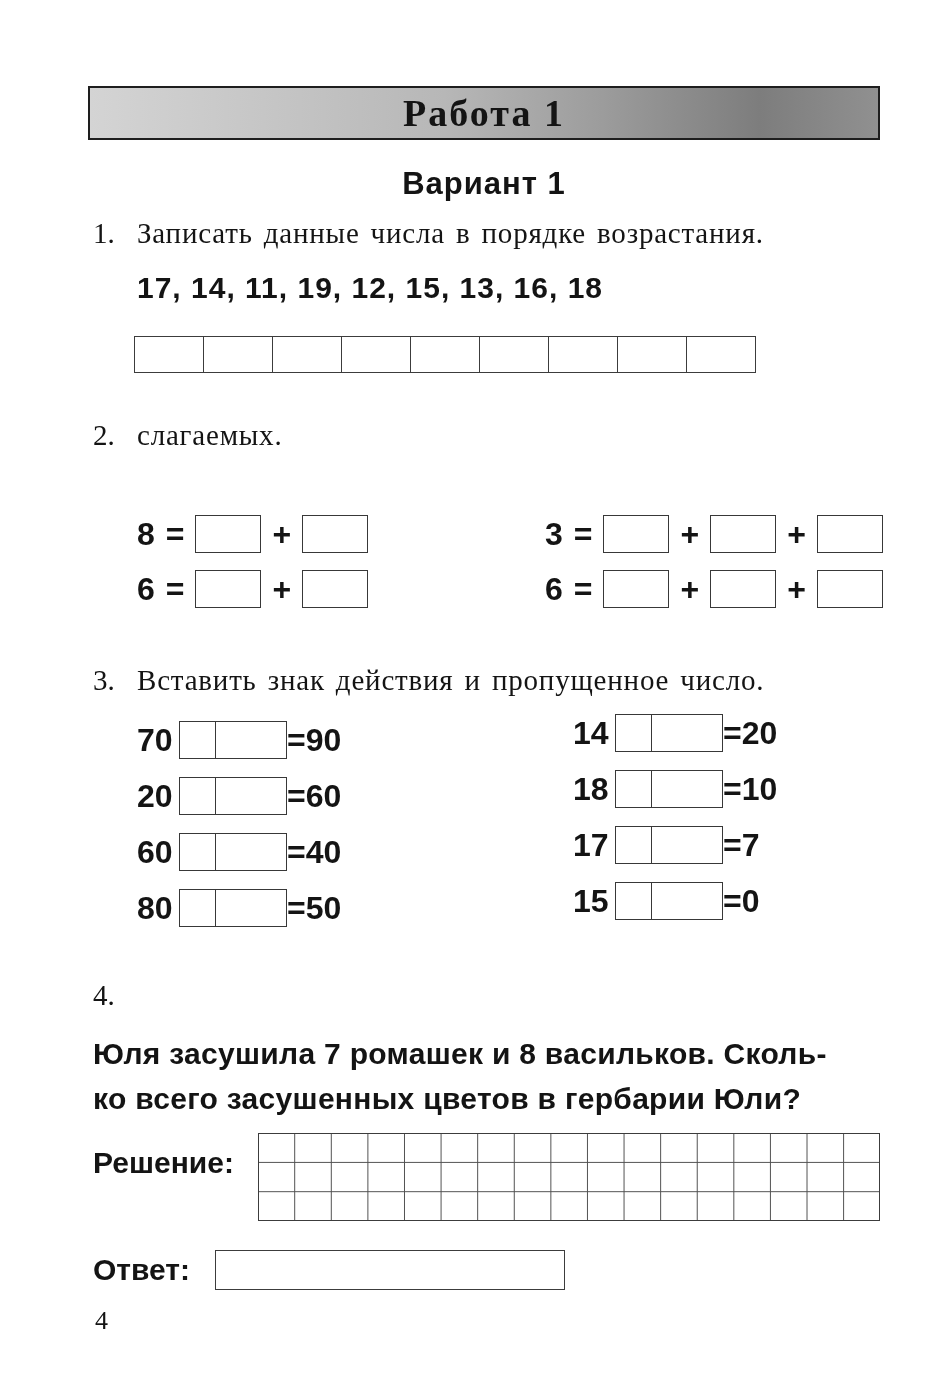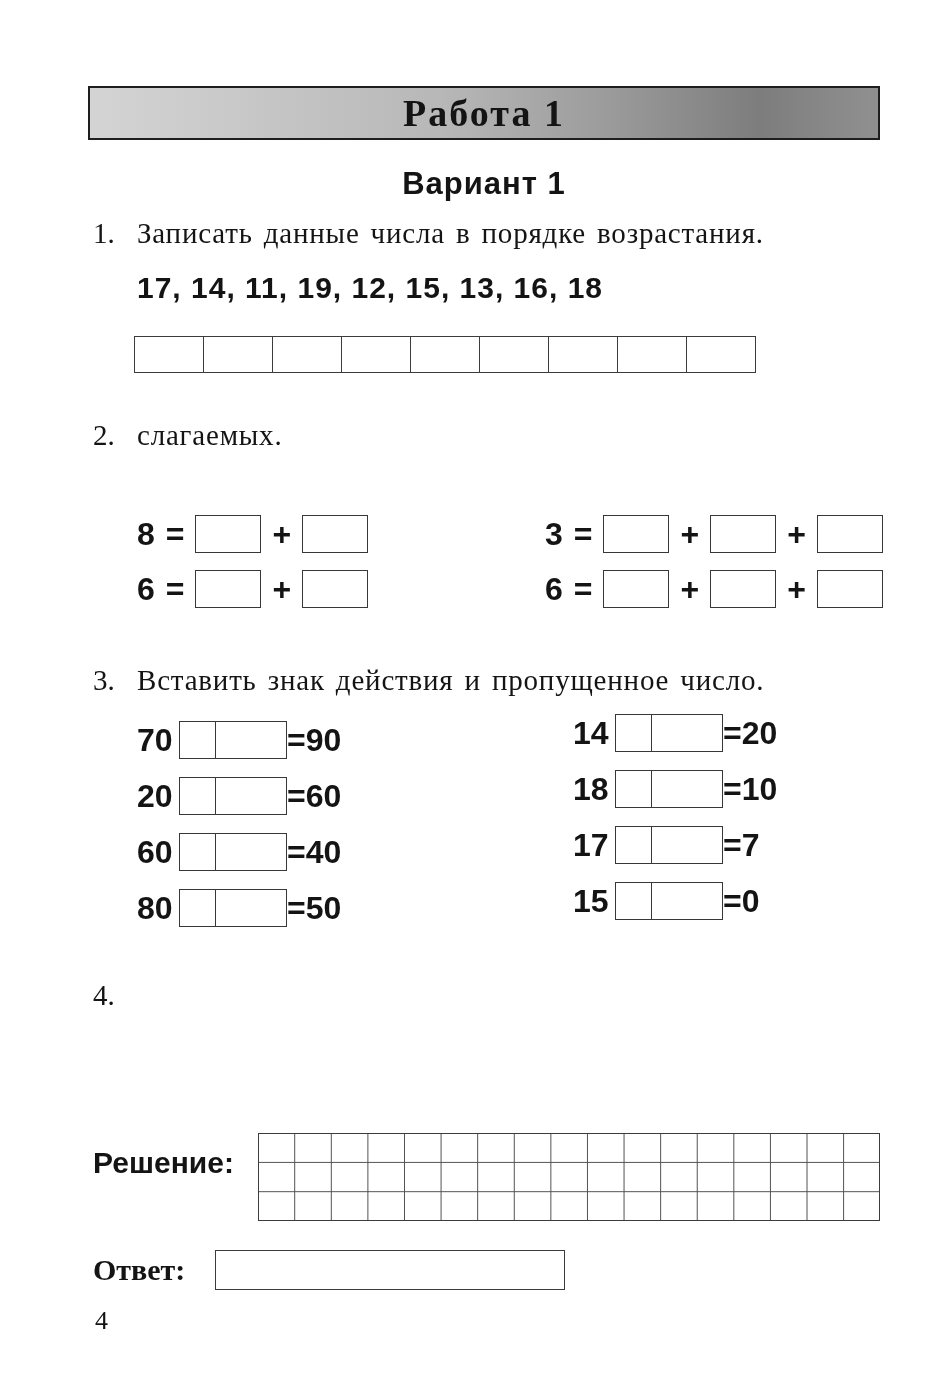--- a/index.html
+++ b/index.html
@@ -67,21 +67,21 @@
   .sol-label { position:absolute; left:93px; top:1146px; font-size:30px; font-weight:700; }
   .sol-grid {
     position:absolute; left:258px; top:1133px; width:622px; height:88px;
     border:1.8px solid #3c3c3c; background-color:#fff;
     background-image:
       linear-gradient(to right,#505050 1.4px,transparent 1.4px),
       linear-gradient(to bottom,#505050 1.4px,transparent 1.4px);
     background-size:36.6px 100%, 100% 29.3px;
     background-position:-1.4px 0, 0 -1.4px;
   }
-  .ans-label { position:absolute; left:93px; top:1253px; font-size:30px; font-weight:700;font-family:Liberation Serif, serif; }
+  .ans-label { position:absolute; left:93px; top:1253px; font-size:30px; font-weight:700; }
   .ans-box { position:absolute; left:215px; top:1250px; width:350px; height:40px; border:1.8px solid #3c3c3c; background:#fff; }
 
   .page-num { position:absolute; left:95px; top:1306px; font-size:26px; }
 </style>
 </head>
 <body>
 
 <div class="page">
 
   <div class="banner">
@@ -210,20 +210,24 @@
       <span class="bbox"></span>
       <span>=</span>
       <span>0</span>
     </div>
   </div>
 
   <div class="task-head serif" style="left:93px; top:973px;">
     <span class="tnum">4.</span>
   </div>
 
+  <div class="problem sans">
+    <div>Юля засушила 7 ромашек и 8 васильков. Сколь-</div>
+    <div>ко всего засушенных цветов в гербарии Юли?</div>
+  </div>
 
   <div class="sol-label sans">Решение:</div>
   <div class="sol-grid"></div>
 
   <div class="ans-label sans">Ответ:</div>
   <div class="ans-box"></div>
 
   <div class="page-num serif">4</div>
 
 </div>

